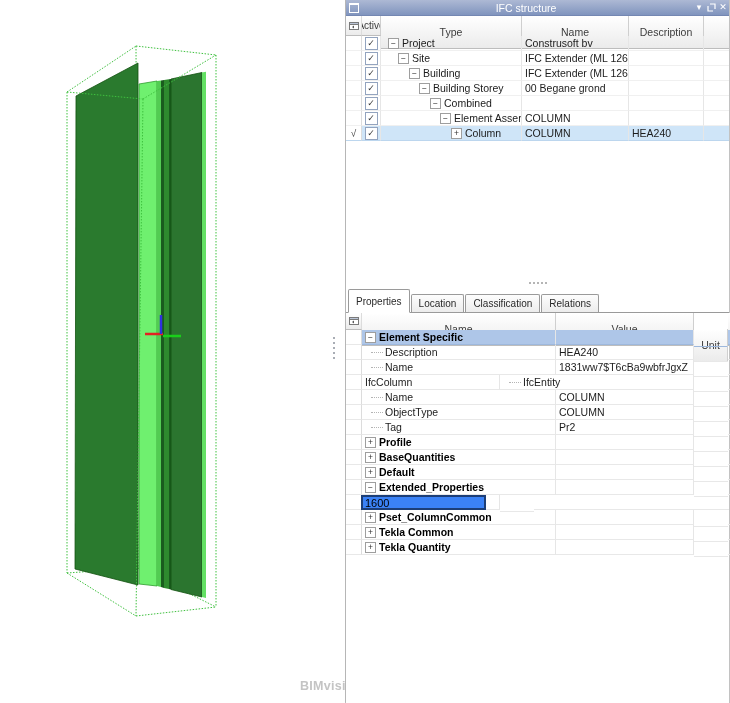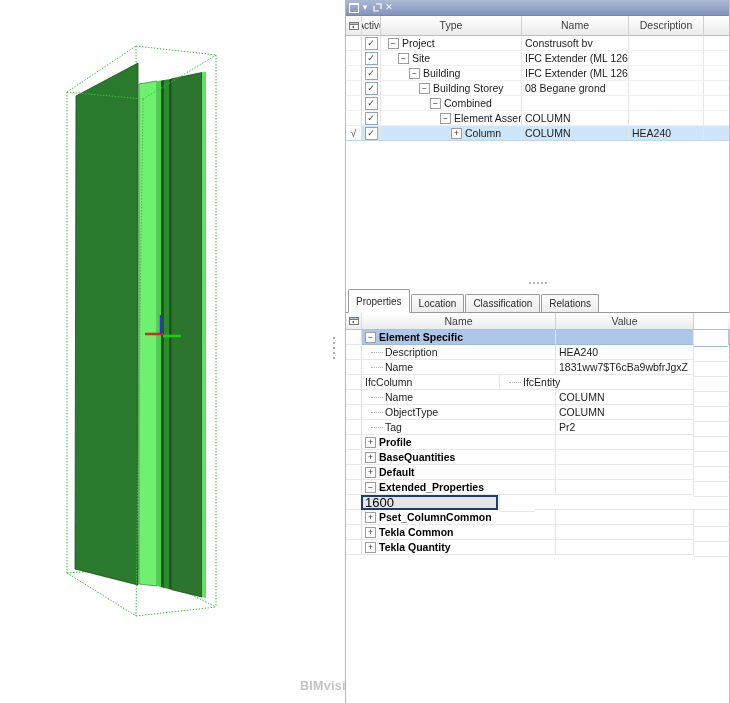--- a/index.html
+++ b/index.html
@@ -27,21 +27,21 @@
   .titlebar .title{flex:1;text-align:center;color:#fff;font-size:10.5px;}
   .tbtn{color:#fff;font-size:9px;width:12px;text-align:center;cursor:default;line-height:15px;}
   .tbtn svg{vertical-align:middle;}
 
   
   .row{display:flex;height:15px;line-height:15px;}
   .c{box-sizing:border-box;border-right:1px solid #e6e6e6;border-bottom:1px solid #f0f0f0;
      white-space:nowrap;overflow:hidden;padding:0 3px;}
   .hcell{background:linear-gradient(#ffffff,#ebebeb);border-right:1px solid #cfcfcf;
          border-bottom:1px solid #bdbdbd;color:#3c3c3c;text-align:center;
-         display:flex;align-items:center;justify-content:center;padding:0 1px;}
+         display:flex;align-items:center;justify-content:center;padding:16px 1px;}
   .gut{width:16px;flex:none;padding:0;text-align:center;border-right:1px solid #dcdcdc;}
   .fil{flex:1;border-right:none;}
 
   
   #tree-panel{height:278px;}
   .thead{height:20px;}
   .t-act{width:19px;flex:none;display:flex;align-items:center;justify-content:center;padding:0;}
   .t-typ{width:141px;flex:none;display:flex;align-items:center;}
   .t-nam{width:107px;flex:none;}
   .t-des{width:75px;flex:none;}
@@ -68,22 +68,22 @@
        background:linear-gradient(#fdfdfd,#ececec);}
   .tab.active{height:22px;background:#fff;margin-bottom:-1px;border-bottom:1px solid #fff;z-index:2;position:relative;}
   .phead{height:17px;}
   .p-nam{width:194px;flex:none;}
   .p-val{width:138px;flex:none;}
   .p-unit{width:34px;flex:none;margin-top:16px;}
   .prow .c{border-bottom:1px solid #e8e8e8;}
   .sectlbl{font-weight:bold;color:#000;}
   .prow.selblue .p-nam,.prow.selblue .p-val,.prow.selblue .p-unit,.prow.selblue .fil{background:#aec6e8;border-bottom-color:#9db8dd;}
   .namecell{display:flex;align-items:center;}
-  .v-input{width:137px;height:15px;box-sizing:border-box;border:2px solid #1c3e77;background:#e5e5e5;
-           font-family:"Liberation Sans","DejaVu Sans",sans-serif;font-size:13px;padding:0 2px;outline:none;margin-left:-1px;}
+  .v-input{width:125px;height:15px;box-sizing:border-box;border:2px solid #1c3e77;background:#3b82f6;
+           font-family:"Liberation Sans","DejaVu Sans",sans-serif;font-size:11px;padding:0 2px;outline:none;margin-left:-1px;}
 </style>
 </head>
 <body>
 
 <div id="root">
 
   <div id="viewport">
     <svg width="345" height="703" viewBox="0 0 345 703">
 
       <g stroke-width="1" fill="none" stroke-dasharray="1.5,1.5">
@@ -130,20 +130,21 @@
       <i></i>
       <i></i>
       <i></i>
     </div>
 
   <div id="right">
 
     <div id="tree-panel">
       <div class="titlebar">
         <span class="win-ic"></span>
+        <span class="title">IFC structure</span>
         <span class="tbtn">▾</span>
         <span class="tbtn">
           <svg width="9" height="9" viewBox="0 0 9 9">
               <path d="M1,3 V8 H6 M3,1 H8 V6" stroke="#fff" fill="none" stroke-width="1.2"></path>
             </svg>
         </span>
         <span class="tbtn">✕</span>
       </div>
 
       <div class="row thead">
@@ -206,21 +207,21 @@
       <div class="row trow">
         <div class="c gut"></div>
         <div class="c t-act">
             <span class="cb">✓</span>
           </div>
         <div class="c t-typ">
             <span class="ind" style="width:35px"></span>
             <span class="glyph">−</span>
             <span>Building Storey</span>
           </div>
-        <div class="c t-nam">08 Begane grond</div>
+        <div class="c t-nam">00 Begane grond</div>
         <div class="c t-des"></div>
         <div class="c fil"></div>
       </div>
       <div class="row trow">
         <div class="c gut"></div>
         <div class="c t-act">
             <span class="cb">✓</span>
           </div>
         <div class="c t-typ">
             <span class="ind" style="width:46px"></span>

